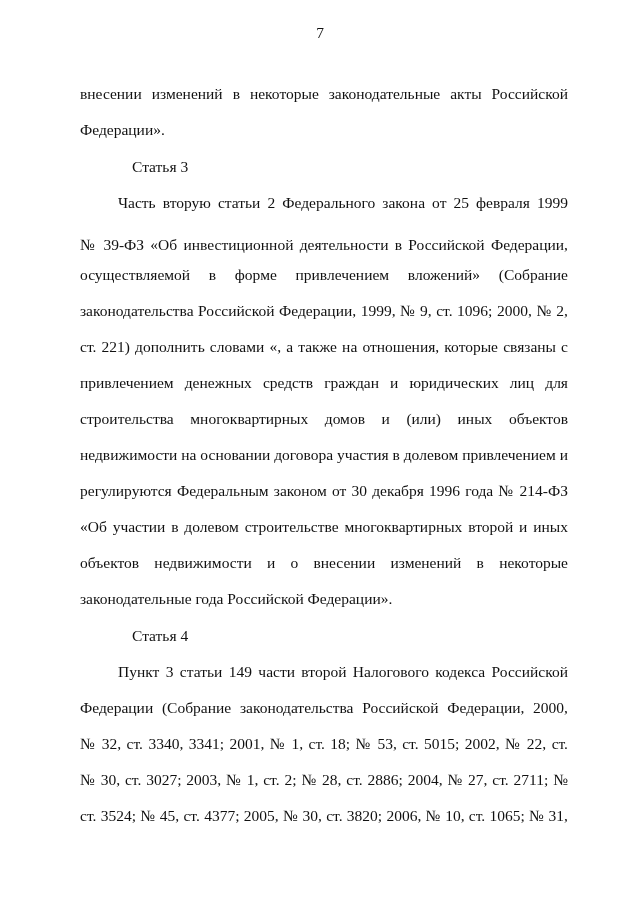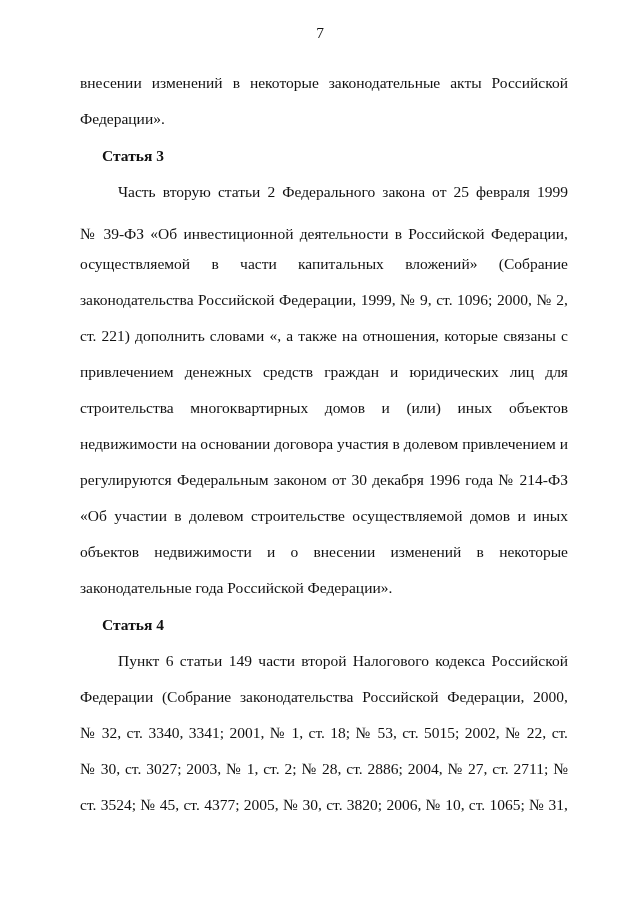--- a/index.html
+++ b/index.html
@@ -7,52 +7,52 @@
       width: 640px; height: 905px; position: relative; overflow: hidden;
       font-family: "Liberation Serif", "DejaVu Serif", serif;
       color: #111111;
     }
     .page-number {
       position: absolute; top: 24px; left: 0; width: 640px; text-align: center;
       font-size: 15.5px;
     }
     .line {
       position: absolute; left: 80px; width: 488px;
-      font-size: 15.5px; line-height: 20px; white-space: nowrap;
+      font-size: 15.5px; line-height: 20px; white-space: nowrap; margin-top: 11px;
     }
     .justify {
       text-align: justify; text-align-last: justify; white-space: normal; height: 20px; overflow: hidden;
     }
     .indent { left: 118px; width: 450px; }
-    .heading { font-weight: bold; left: 102px; }
+    .heading { font-weight: normal; left: 132px; }
   </style>
 </head>
 <body>
 
 <div>
   <div class="page-number">7</div>
 
   <div class="line justify" style="top:73px">внесении изменений в некоторые законодательные акты Российской</div>
   <div class="line" style="top:109px">Федерации».</div>
 
   <div class="line heading" style="top:146px">Статья 3</div>
 
   <div class="line justify indent" style="top:182px">Часть вторую статьи 2 Федерального закона от 25 февраля 1999 года</div>
   <div class="line justify" style="top:224px">№ 39-ФЗ «Об инвестиционной деятельности в Российской Федерации,</div>
-  <div class="line justify" style="top:254px">осуществляемой в части капитальных вложений» (Собрание</div>
+  <div class="line justify" style="top:254px">осуществляемой в форме привлечением вложений» (Собрание</div>
   <div class="line justify" style="top:290px">законодательства Российской Федерации, 1999, № 9, ст. 1096; 2000, № 2,</div>
   <div class="line justify" style="top:326px">ст. 221) дополнить словами «, а также на отношения, которые связаны с</div>
   <div class="line justify" style="top:362px">привлечением денежных средств граждан и юридических лиц для долевого</div>
   <div class="line justify" style="top:398px">строительства многоквартирных домов и (или) иных объектов</div>
   <div class="line justify" style="top:434px">недвижимости на основании договора участия в долевом привлечением и</div>
   <div class="line justify" style="top:470px">регулируются Федеральным законом от 30 декабря 1996 года № 214-ФЗ</div>
-  <div class="line justify" style="top:506px">«Об участии в долевом строительстве осуществляемой домов и иных</div>
+  <div class="line justify" style="top:506px">«Об участии в долевом строительстве многоквартирных второй и иных</div>
   <div class="line justify" style="top:542px">объектов недвижимости и о внесении изменений в некоторые</div>
   <div class="line" style="top:578px">законодательные года Российской Федерации».</div>
 
   <div class="line heading" style="top:615px">Статья 4</div>
 
-  <div class="line justify indent" style="top:651px">Пункт 6 статьи 149 части второй Налогового кодекса Российской</div>
+  <div class="line justify indent" style="top:651px">Пункт 3 статьи 149 части второй Налогового кодекса Российской</div>
   <div class="line justify" style="top:687px">Федерации (Собрание законодательства Российской Федерации, 2000,</div>
   <div class="line justify" style="top:723px">№ 32, ст. 3340, 3341; 2001, № 1, ст. 18; № 53, ст. 5015; 2002, № 22, ст. 2026;</div>
   <div class="line justify" style="top:759px">№ 30, ст. 3027; 2003, № 1, ст. 2; № 28, ст. 2886; 2004, № 27, ст. 2711; № 34,</div>
   <div class="line justify" style="top:795px">ст. 3524; № 45, ст. 4377; 2005, № 30, ст. 3820; 2006, № 10, ст. 1065; № 31,</div>
 </div>
 
 </body></html>

